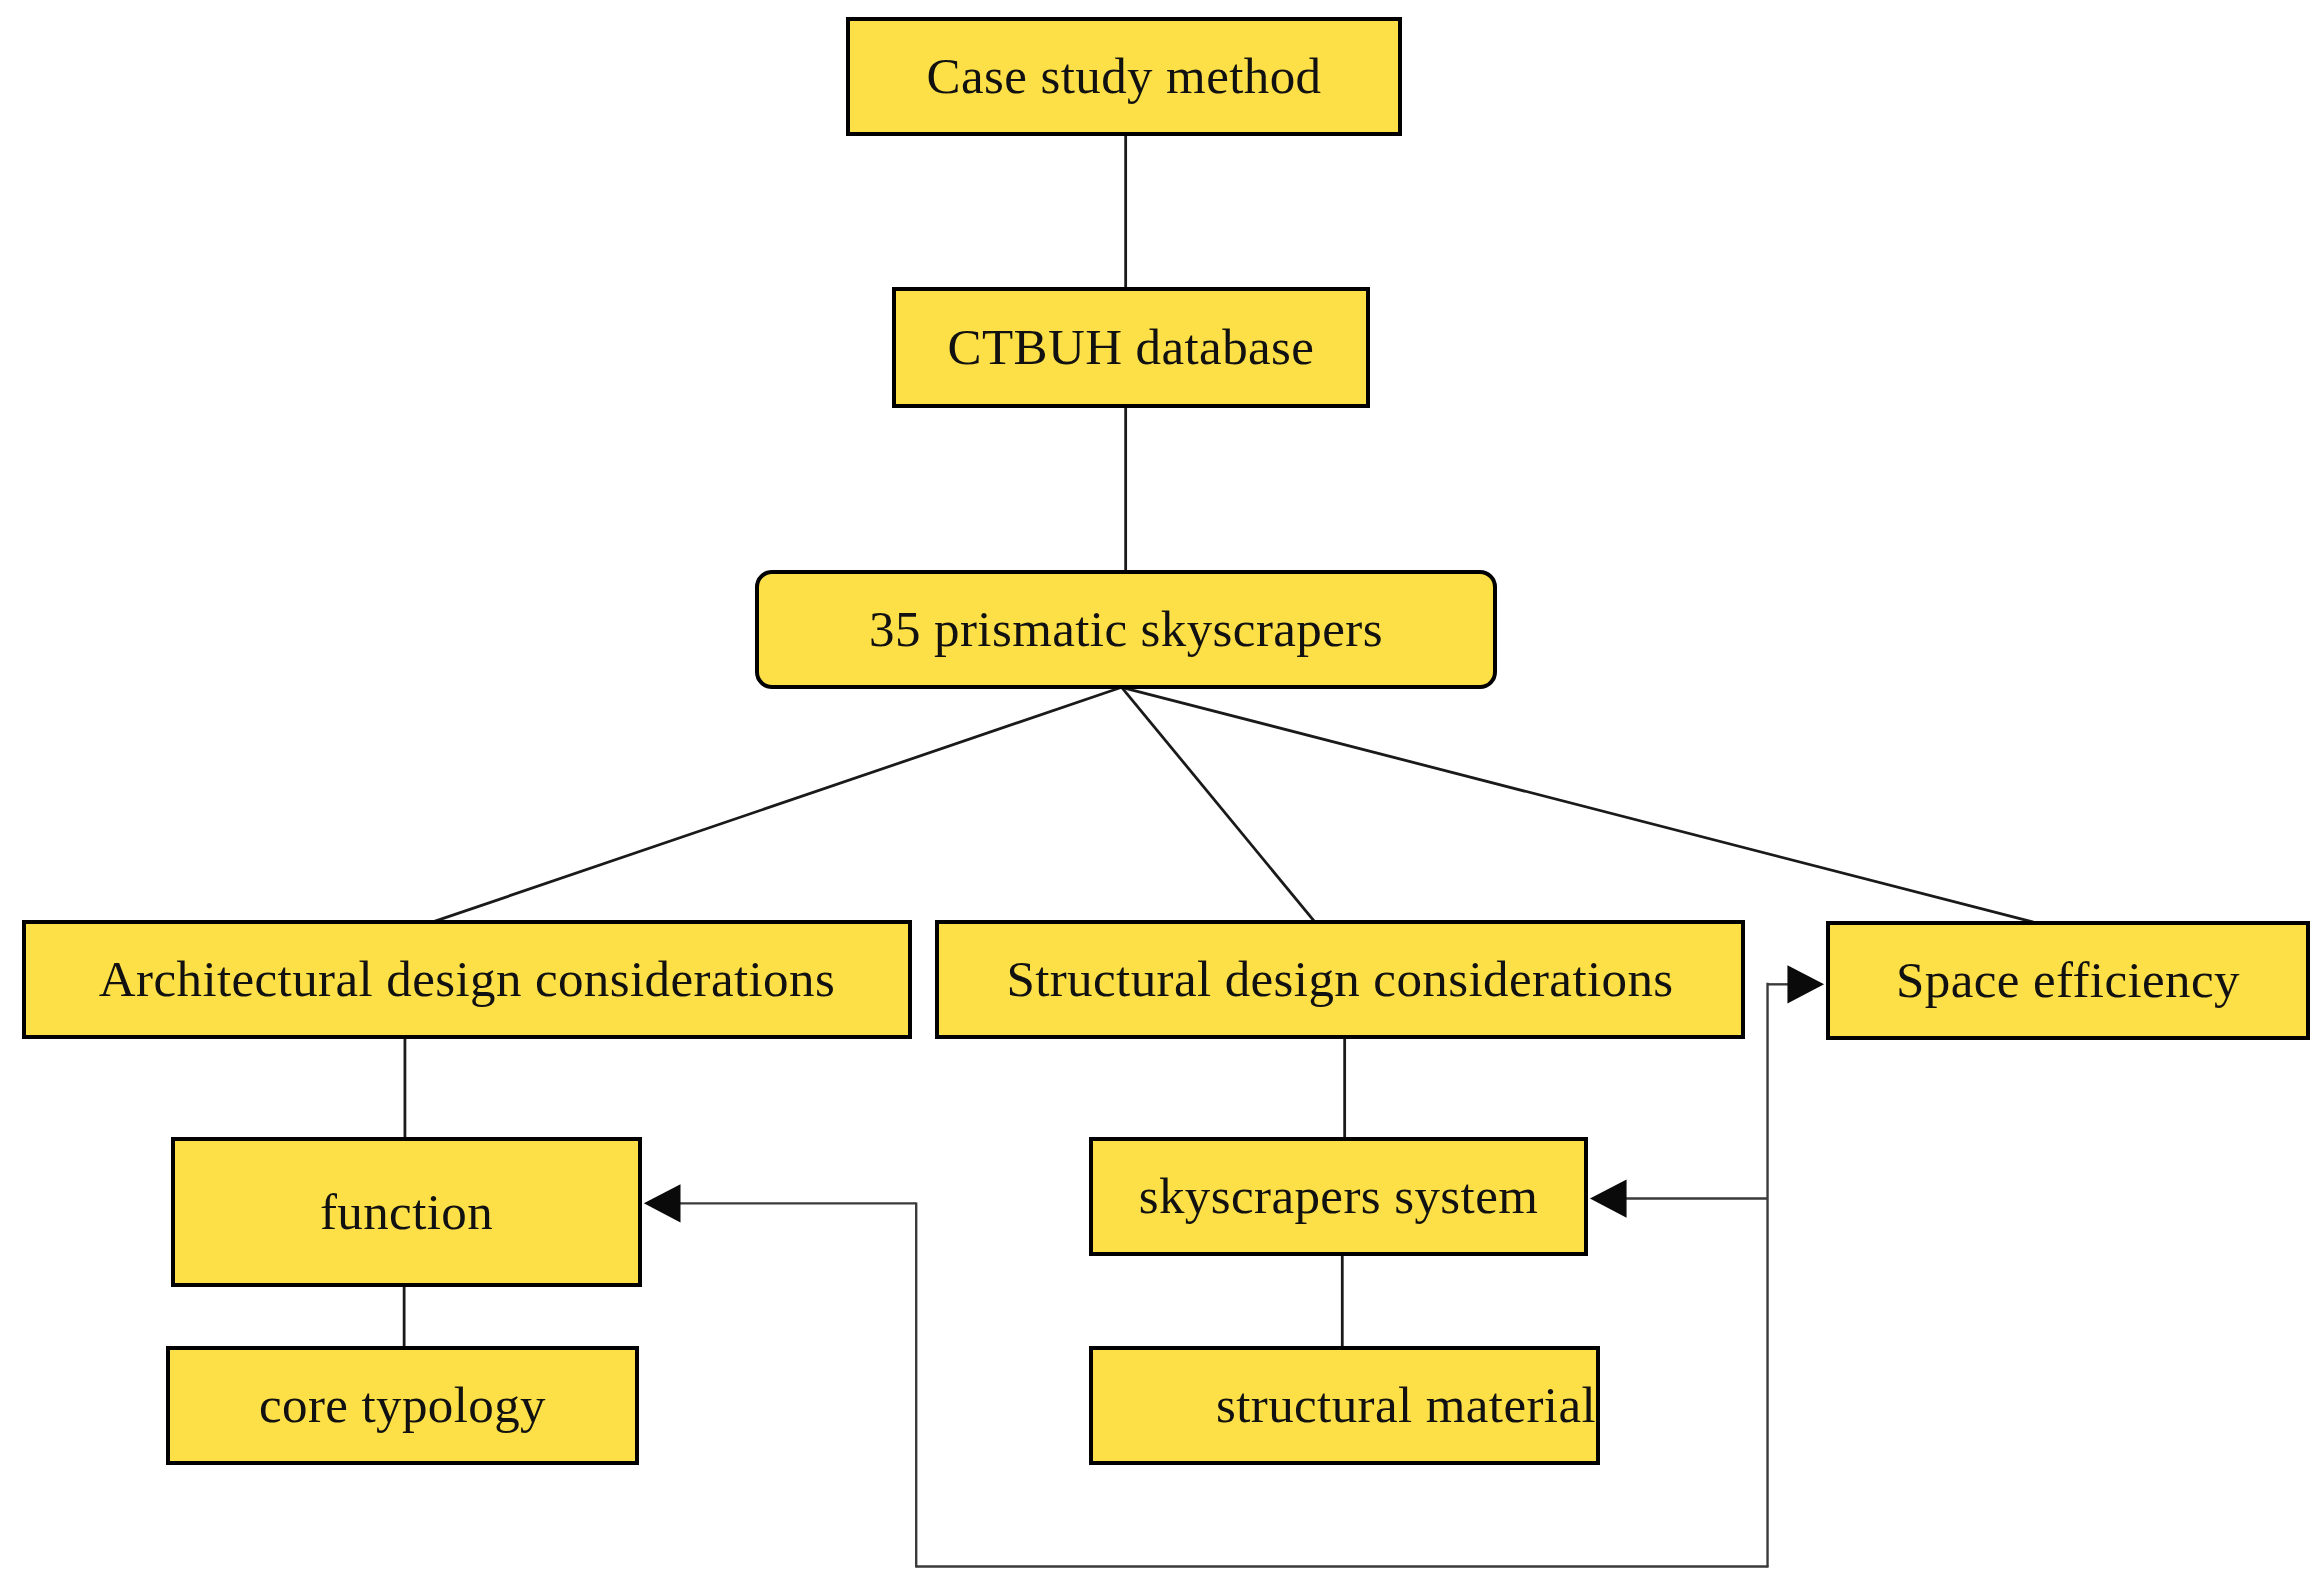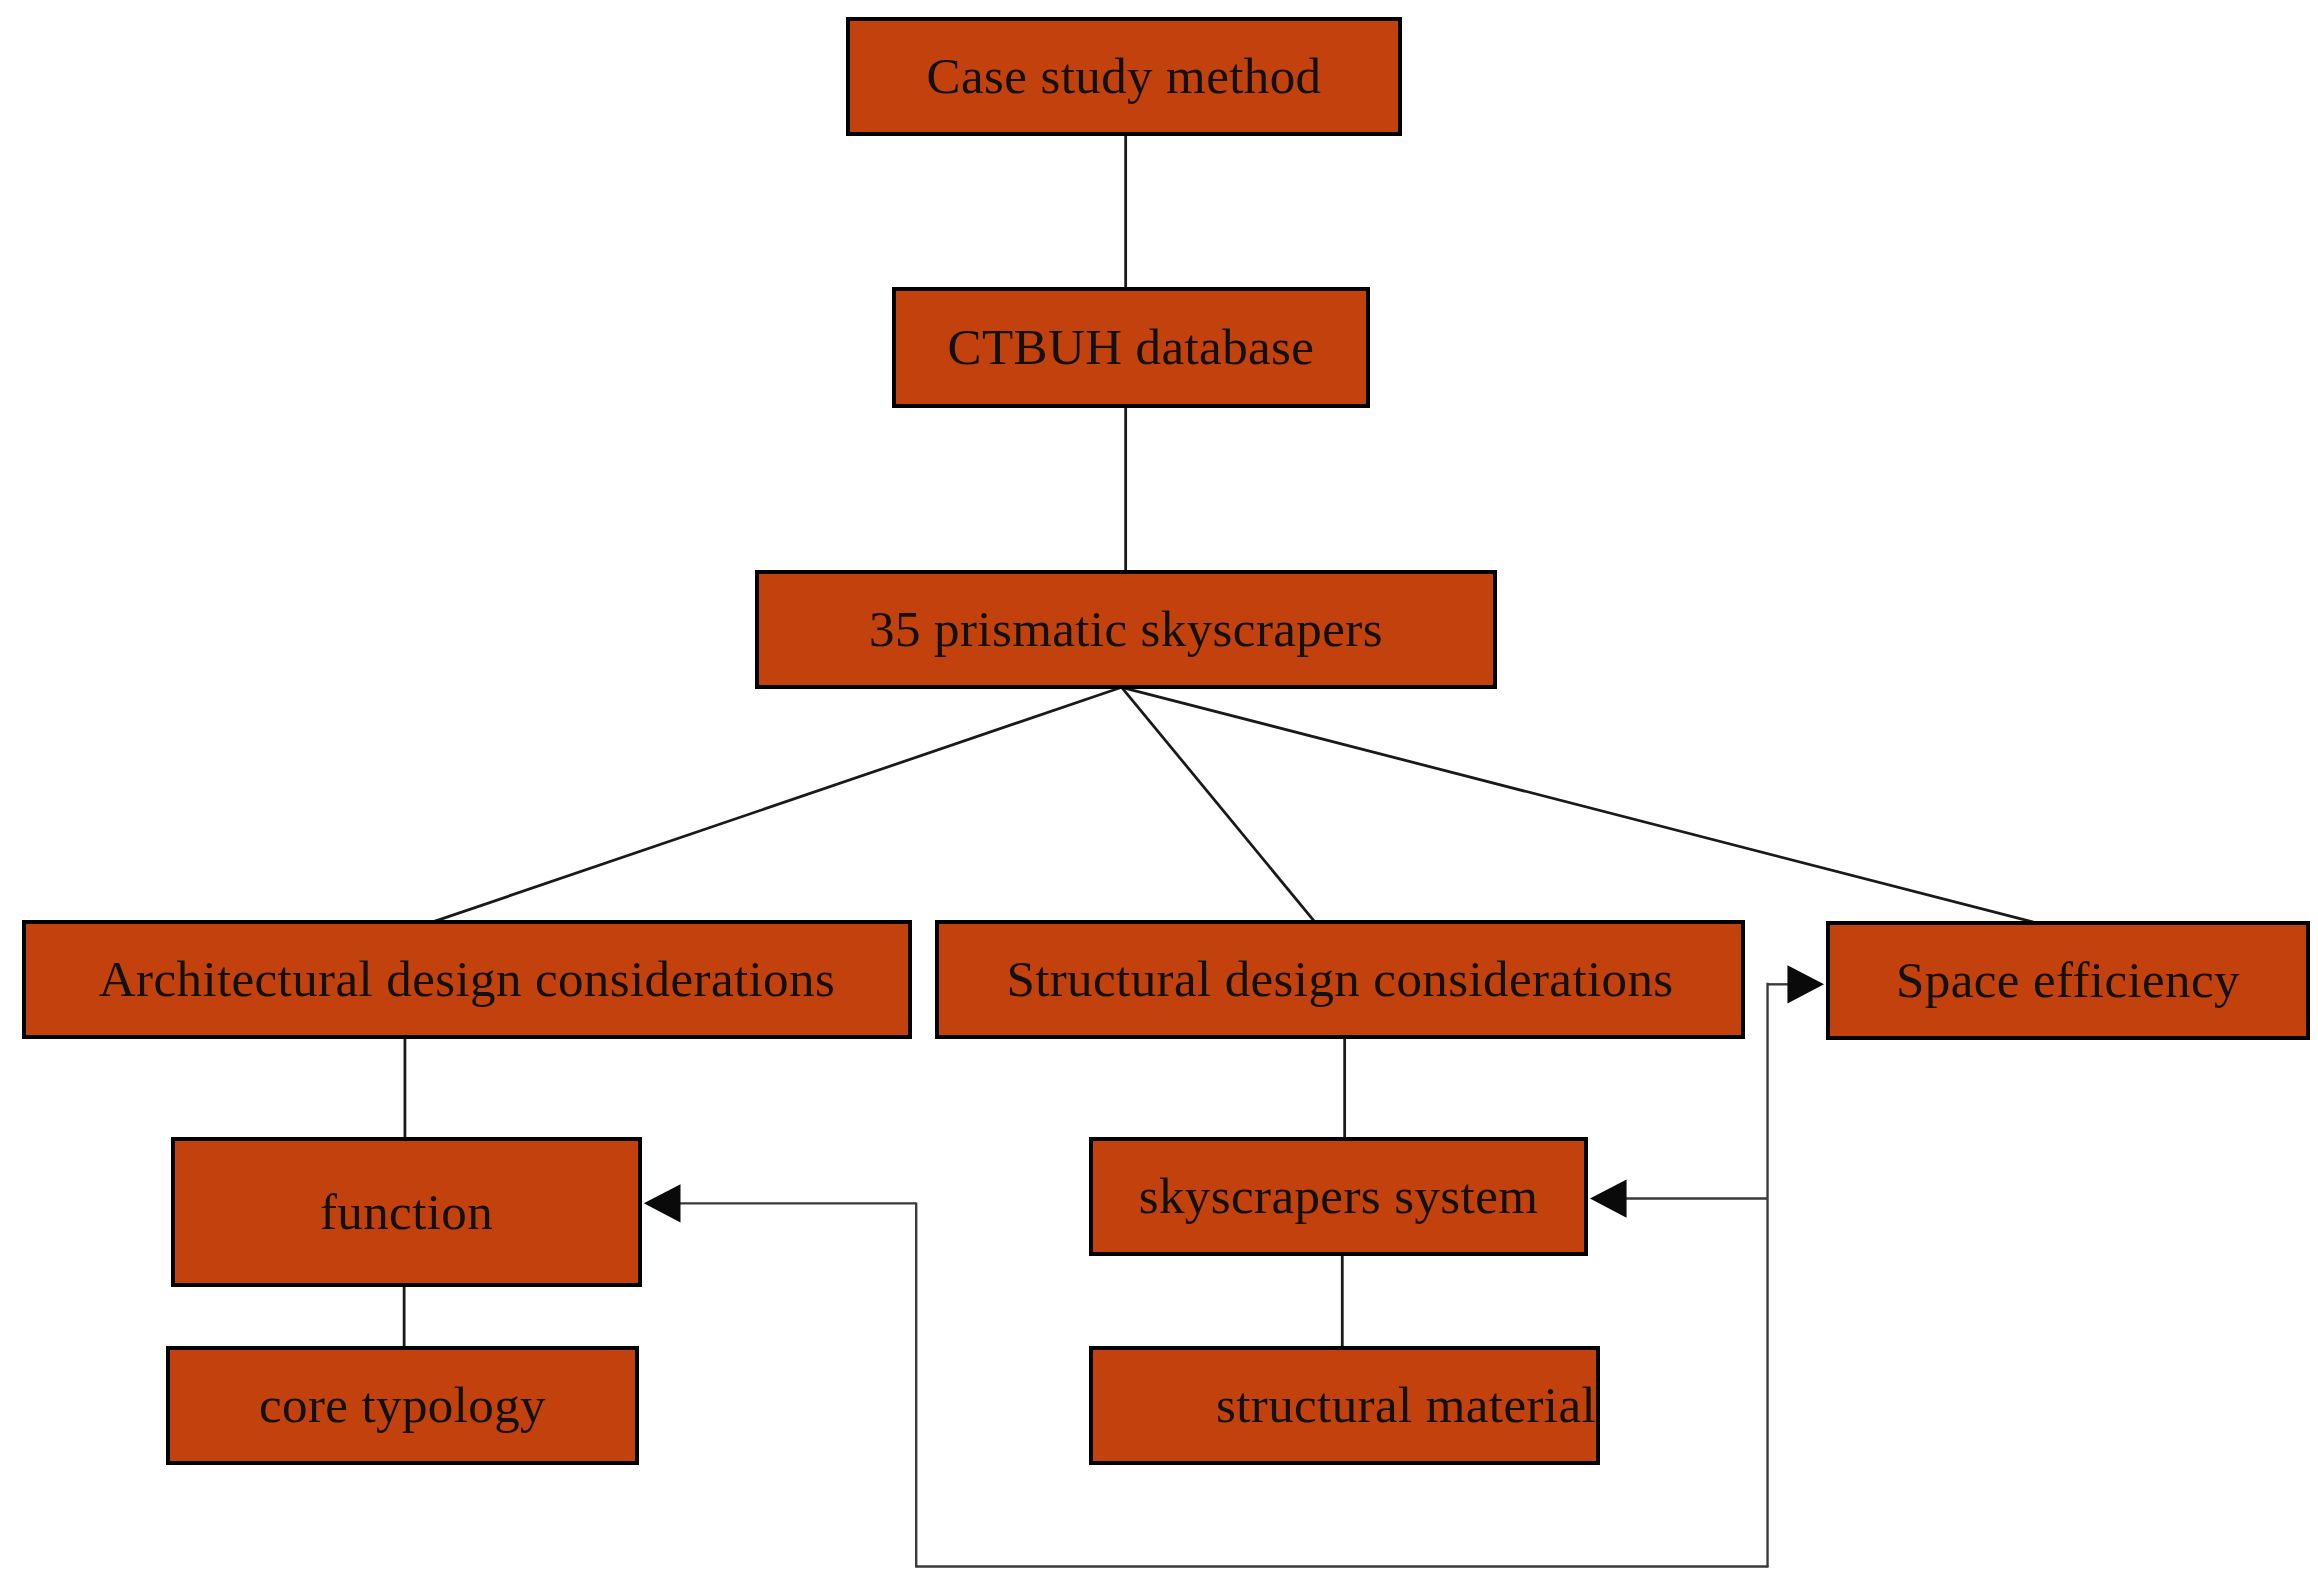--- a/index.html
+++ b/index.html
@@ -20,35 +20,35 @@
     left: 0;
     top: 0;
     width: 2319px;
     height: 1584px;
     z-index: 1;
   }
   .node {
     position: absolute;
     box-sizing: border-box;
     border: 4px solid #000000;
-    background: #c2410c;
+    background: #fde047;
     display: flex;
     align-items: center;
     justify-content: center;
     text-align: center;
     font-size: 51px;
     color: #111111;
     letter-spacing: 0.4px;
     z-index: 2;
     line-height: 1.1;
   }
   
   #node-case-study          { left: 846px; top: 16.7px;   width: 556px;  height: 119px; }
   #node-ctbuh               { left: 892px; top: 287px;  width: 478px;  height: 121px; align-items: center; }
-  #node-skyscrapers         { left: 755px;  top: 570px;  width: 742px;  height: 119px; }
+  #node-skyscrapers         { left: 755px;  top: 570px;  width: 742px;  height: 119px; border-radius: 17px; }
   #node-architectural       { left: 22px;   top: 920px; width: 890px; height: 119px; }
   #node-structural          { left: 935px; top: 920px; width: 810px; height: 119px; }
   #node-space-efficiency    { left: 1826px; top: 921px; width: 484px;  height: 119px; text-align: center; }
   #node-function            { left: 171px;  top: 1137px; width: 471px;  height: 150px; }
   #node-core-typology       { left: 166px;  top: 1346px; width: 473px;  height: 119px; text-align: right; }
   #node-structural-system   { left: 1089px; top: 1137px; width: 499px;  height: 119px; }
   #node-structural-material { left: 1089px; top: 1346px; width: 511px;  height: 119px; justify-content: flex-end; }
 
   .edge { stroke: #1a1a1a; stroke-width: 3.5; }
   .edge-thin { stroke: #3a3a3a; stroke-width: 3; }

